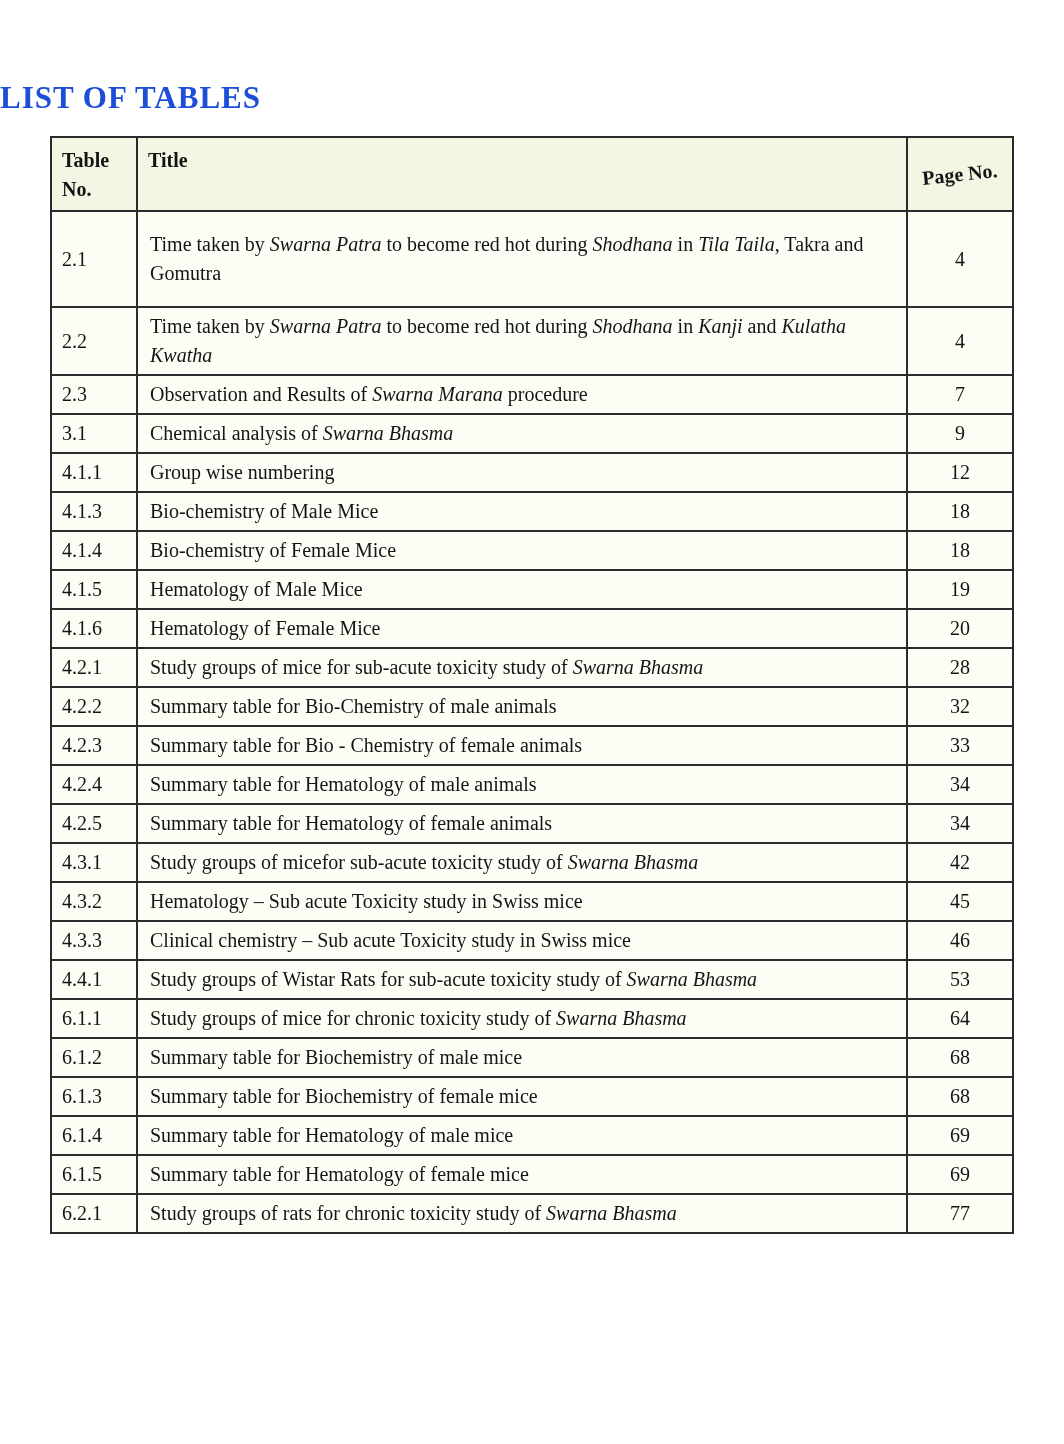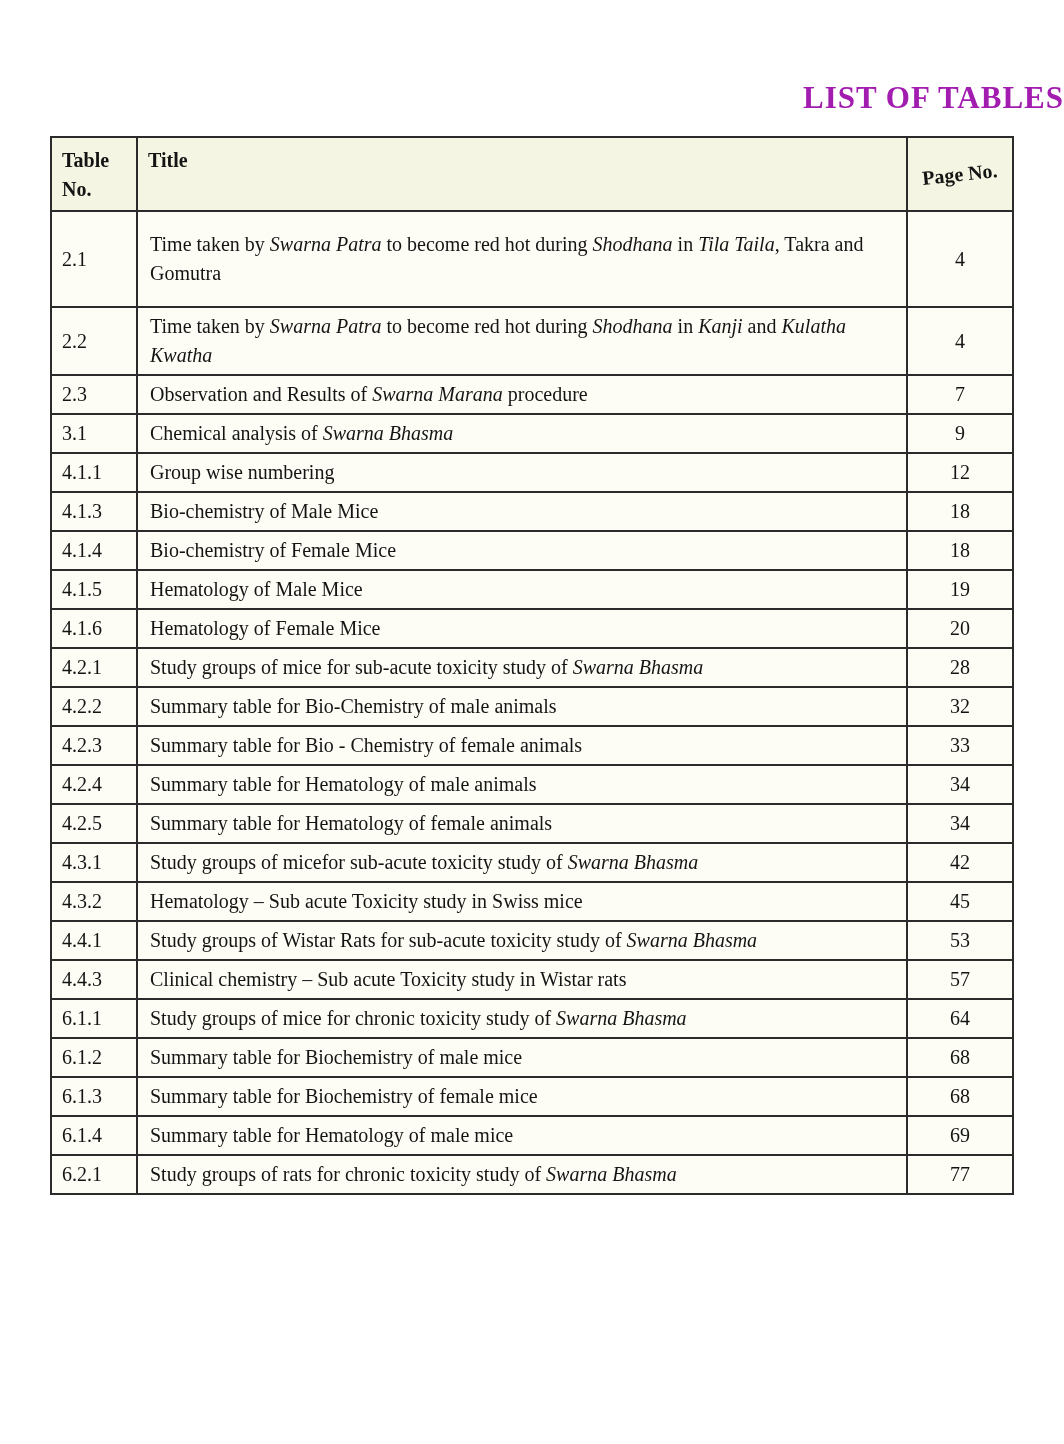--- a/index.html
+++ b/index.html
@@ -20,25 +20,25 @@
     width: 1064px;
     height: 1444px;
     background: var(--page-bg);
     overflow: hidden;
   }
   .doc-title {
     position: absolute;
     top: 80px;
     left: 0;
     width: 100%;
-    text-align: right;
+    text-align: left;
     font-size: 31px;
     font-weight: bold;
     letter-spacing: 1px;
-    color: #a21caf;
+    color: #1d4ed8;
   }
   table.lot {
     position: absolute;
     top: 136px;
     left: 50px;
     width: 962px;
     border-collapse: collapse;
     table-layout: fixed;
   }
   table.lot col.c-no   { width: 86px;  }
@@ -201,33 +201,33 @@
     <td class="col-title"><span>Study groups of micefor sub-acute toxicity study of </span><span class="seg-italic">Swarna Bhasma</span></td>
     <td class="col-page">42</td>
   </tr>
 
   <tr>
     <td class="col-no">4.3.2</td>
     <td class="col-title"><span>Hematology – Sub acute Toxicity study in Swiss mice</span></td>
     <td class="col-page">45</td>
   </tr>
 
+  <tr>
+    <td class="col-no">4.3.3</td>
+    <td class="col-title"><span>Clinical chemistry – Sub acute Toxicity study in Swiss mice</span></td>
+    <td class="col-page">46</td>
+  </tr>
 
   <tr>
     <td class="col-no">4.4.1</td>
     <td class="col-title"><span>Study groups of Wistar Rats for sub-acute toxicity study of </span><span class="seg-italic">Swarna Bhasma</span></td>
     <td class="col-page">53</td>
   </tr>
 
 
-  <tr>
-    <td class="col-no">4.4.3</td>
-    <td class="col-title"><span>Clinical chemistry – Sub acute Toxicity study in Wistar rats</span></td>
-    <td class="col-page">57</td>
-  </tr>
 
   <tr>
     <td class="col-no">6.1.1</td>
     <td class="col-title"><span>Study groups of mice for chronic toxicity study of </span><span class="seg-italic">Swarna Bhasma</span></td>
     <td class="col-page">64</td>
   </tr>
 
   <tr>
     <td class="col-no">6.1.2</td>
     <td class="col-title"><span>Summary table for Biochemistry of male mice</span></td>
@@ -239,20 +239,25 @@
     <td class="col-title"><span>Summary table for Biochemistry of female mice</span></td>
     <td class="col-page">68</td>
   </tr>
 
   <tr>
     <td class="col-no">6.1.4</td>
     <td class="col-title"><span>Summary table for Hematology of male mice</span></td>
     <td class="col-page">69</td>
   </tr>
 
+  <tr>
+    <td class="col-no">6.1.5</td>
+    <td class="col-title"><span>Summary table for Hematology of female mice</span></td>
+    <td class="col-page">69</td>
+  </tr>
 
   <tr>
     <td class="col-no">6.2.1</td>
     <td class="col-title"><span>Study groups of rats for chronic toxicity study of </span><span class="seg-italic">Swarna Bhasma</span></td>
     <td class="col-page">77</td>
   </tr>
 </tbody>
   </table>
 
 </div>

